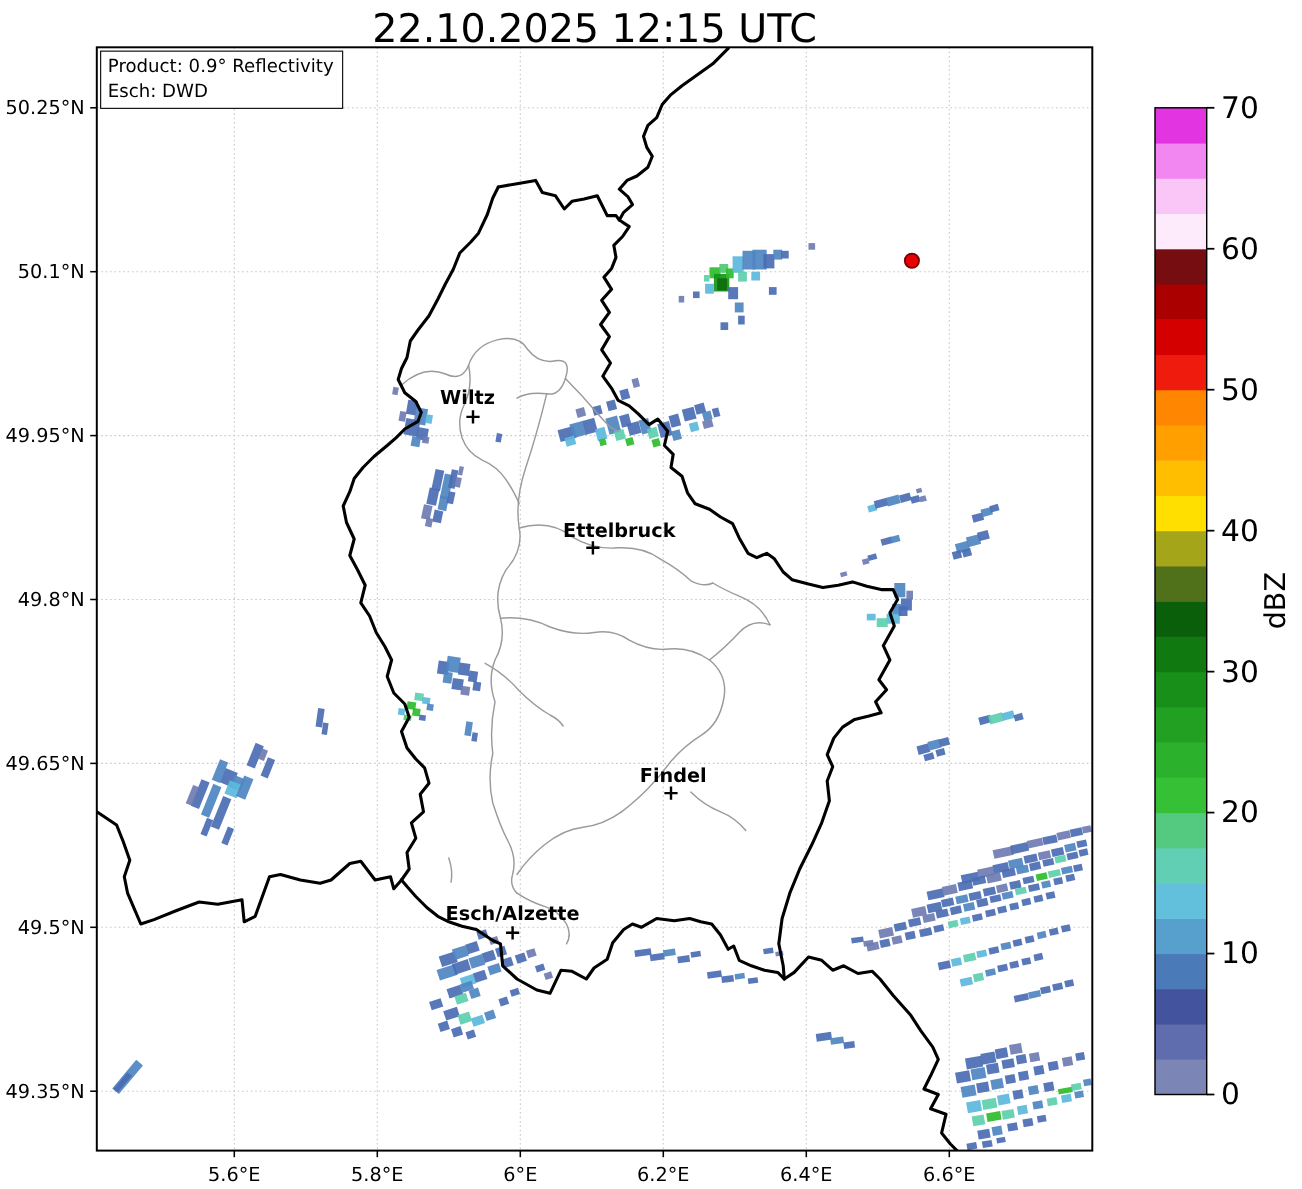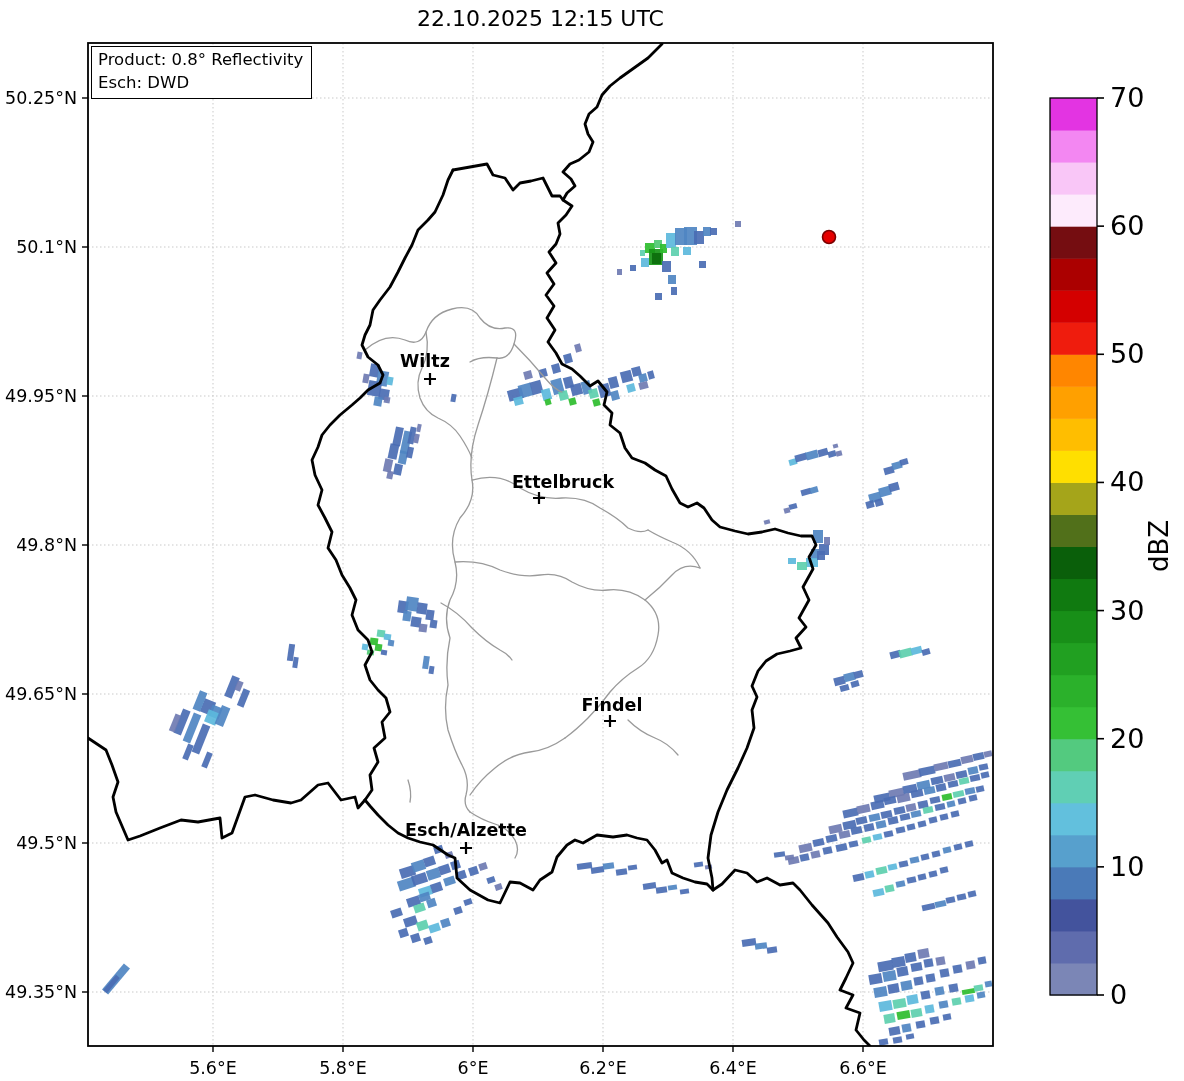--- a/index.html
+++ b/index.html
@@ -1,19 +1,19 @@
 <!DOCTYPE html>
 <html><head>
 <meta charset="utf-8">
 <style>
   html,body{margin:0;padding:0;background:#ffffff;}
   body{width:1184px;height:1081px;position:relative;font-family:"DejaVu Sans",sans-serif;overflow:hidden;}
   .figure{position:absolute;inset:0;background:#fff;}
   .title{position:absolute;left:88px;top:6px;width:905px;text-align:center;
-         font-size:22px;color:#000;letter-spacing:0px;}
+         font-size:36px;color:#000;letter-spacing:0px;}
   #map-svg{position:absolute;left:0;top:0;}
   .infobox{position:absolute;left:91px;top:46px;background:#ffffff;border:1.4px solid #000;
            padding:2px 8px 3px 6px;font-size:16.5px;line-height:1.38;color:#000;z-index:5;}
 </style>
 </head>
 <body>
 
 <div class="figure">
   <div class="title">22.10.2025 12:15 UTC</div>
   <svg id="map-svg" width="1184" height="1081" viewBox="0 0 1184 1081">
@@ -504,16 +504,16 @@
         <line x1="1097" y1="354.2857142857143" x2="1104" y2="354.2857142857143" stroke="#000" stroke-width="1.6"></line>
         <text x="1110" y="363.2857142857143" text-anchor="start" font-size="27" fill="#000" font-family="&quot;DejaVu Sans&quot;, sans-serif">50</text>
         <line x1="1097" y1="226.1428571428572" x2="1104" y2="226.1428571428572" stroke="#000" stroke-width="1.6"></line>
         <text x="1110" y="235.1428571428572" text-anchor="start" font-size="27" fill="#000" font-family="&quot;DejaVu Sans&quot;, sans-serif">60</text>
         <line x1="1097" y1="98" x2="1104" y2="98" stroke="#000" stroke-width="1.6"></line>
         <text x="1110" y="107" text-anchor="start" font-size="27" fill="#000" font-family="&quot;DejaVu Sans&quot;, sans-serif">70</text>
         <text transform="translate(1168 546) rotate(-90)" text-anchor="middle" font-size="26" fill="#000" font-family="&quot;DejaVu Sans&quot;, sans-serif">dBZ</text>
       </g>
     </svg>
   <div class="infobox">
-    <div>Product: 0.8° Reflectivity</div>
+    <div>Product: 0.9° Reflectivity</div>
     <div>Esch: DWD</div>
   </div>
 </div>
 
 </body></html>

